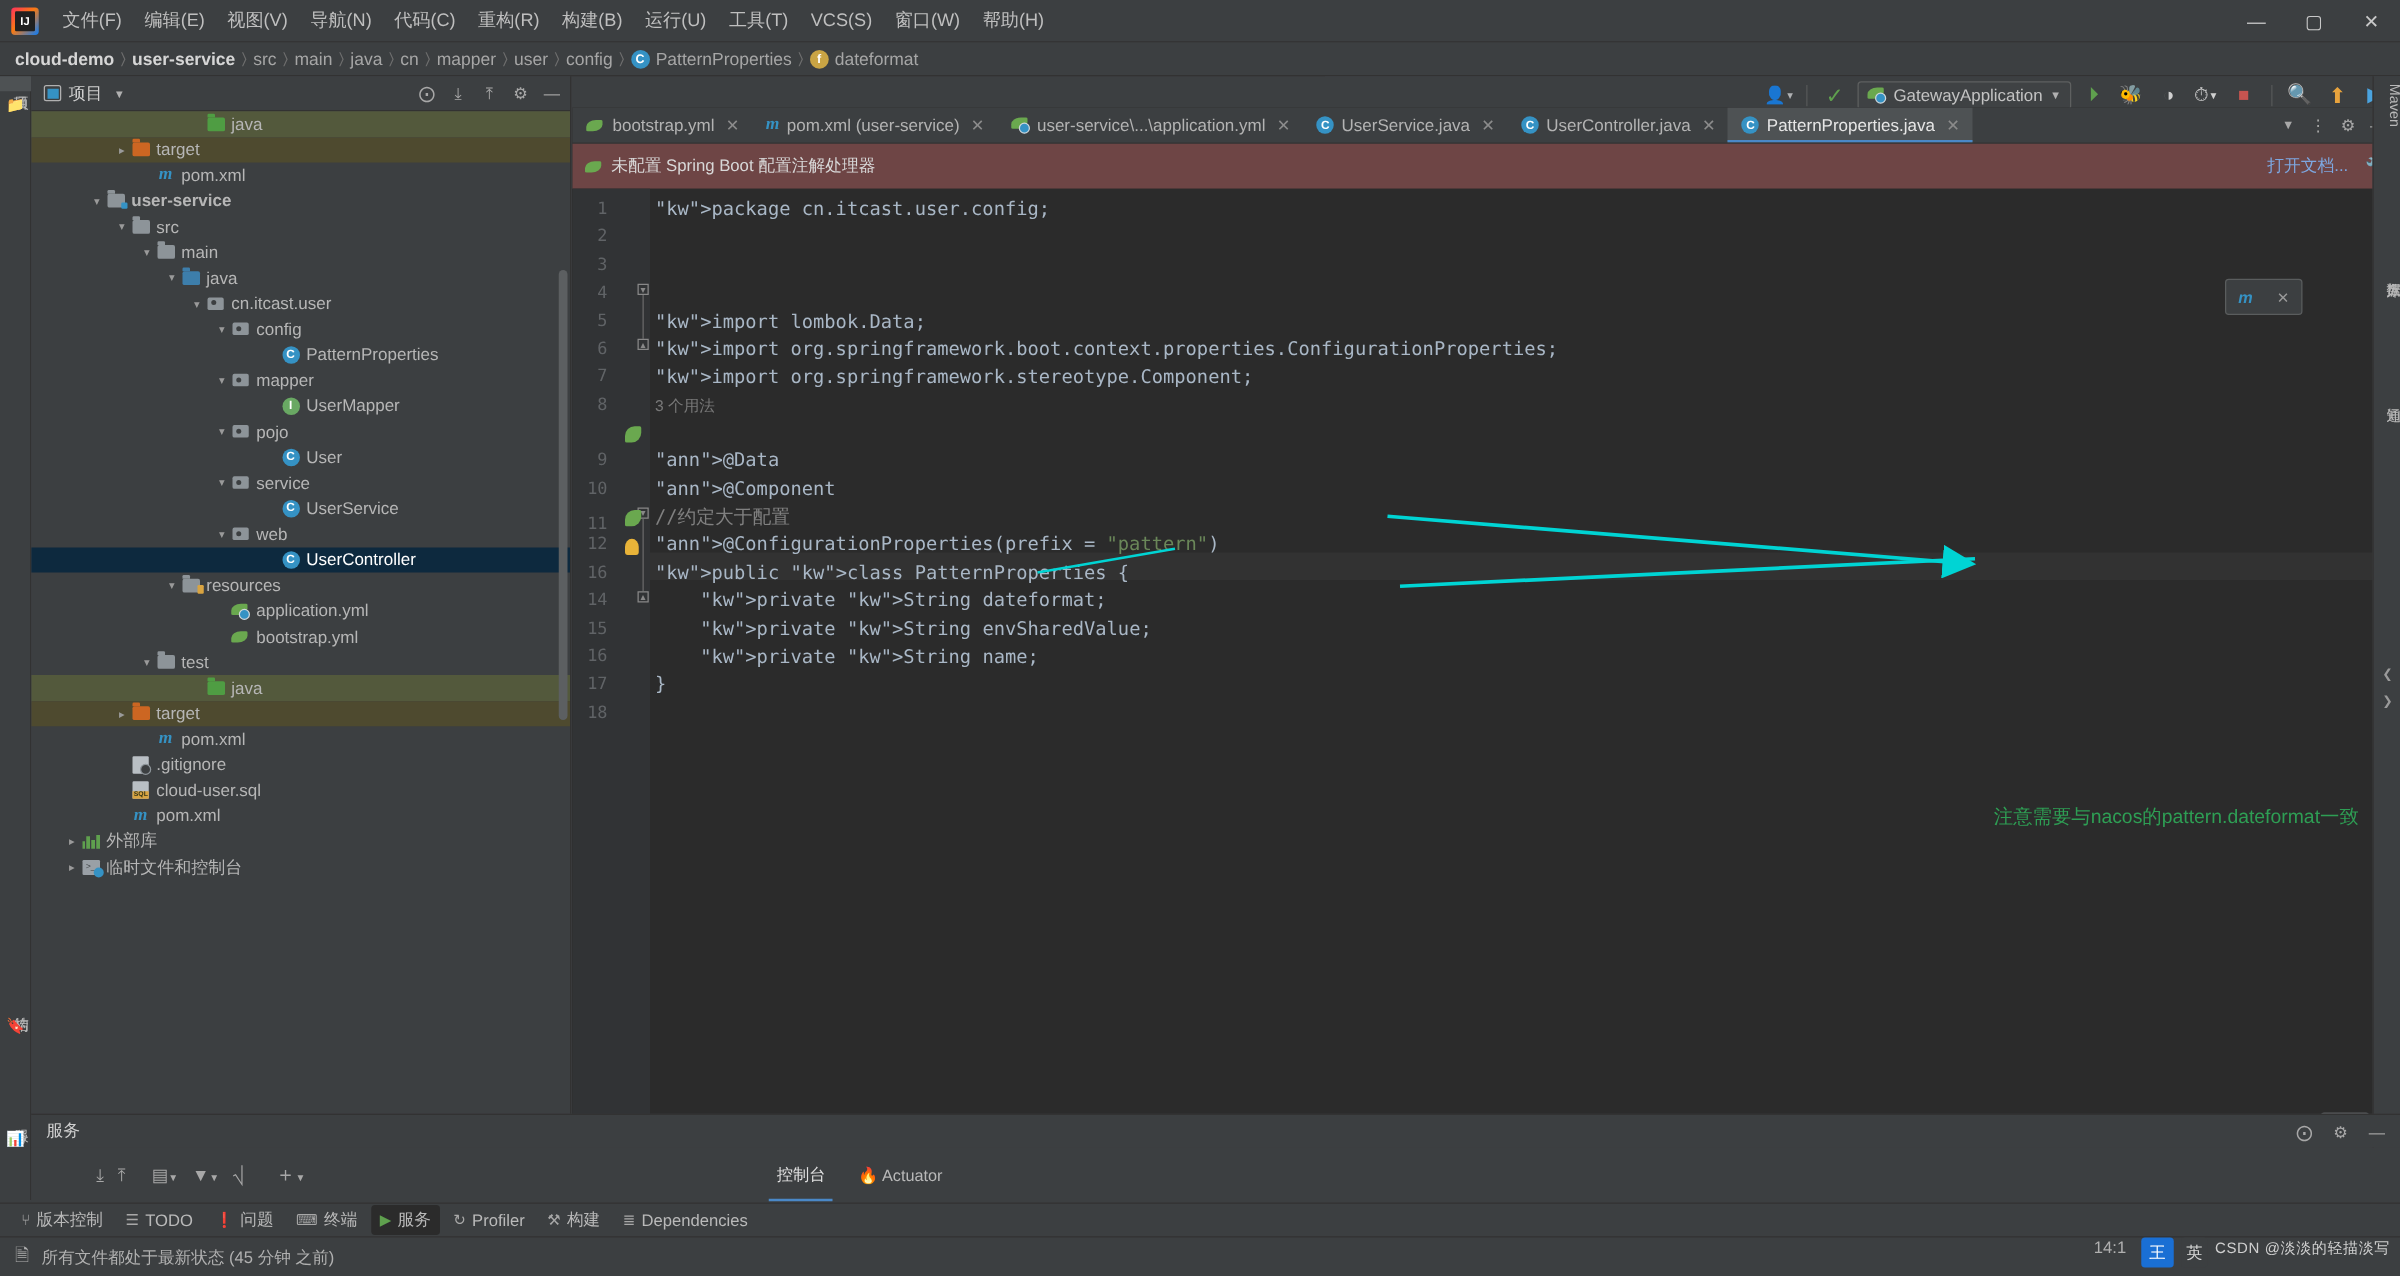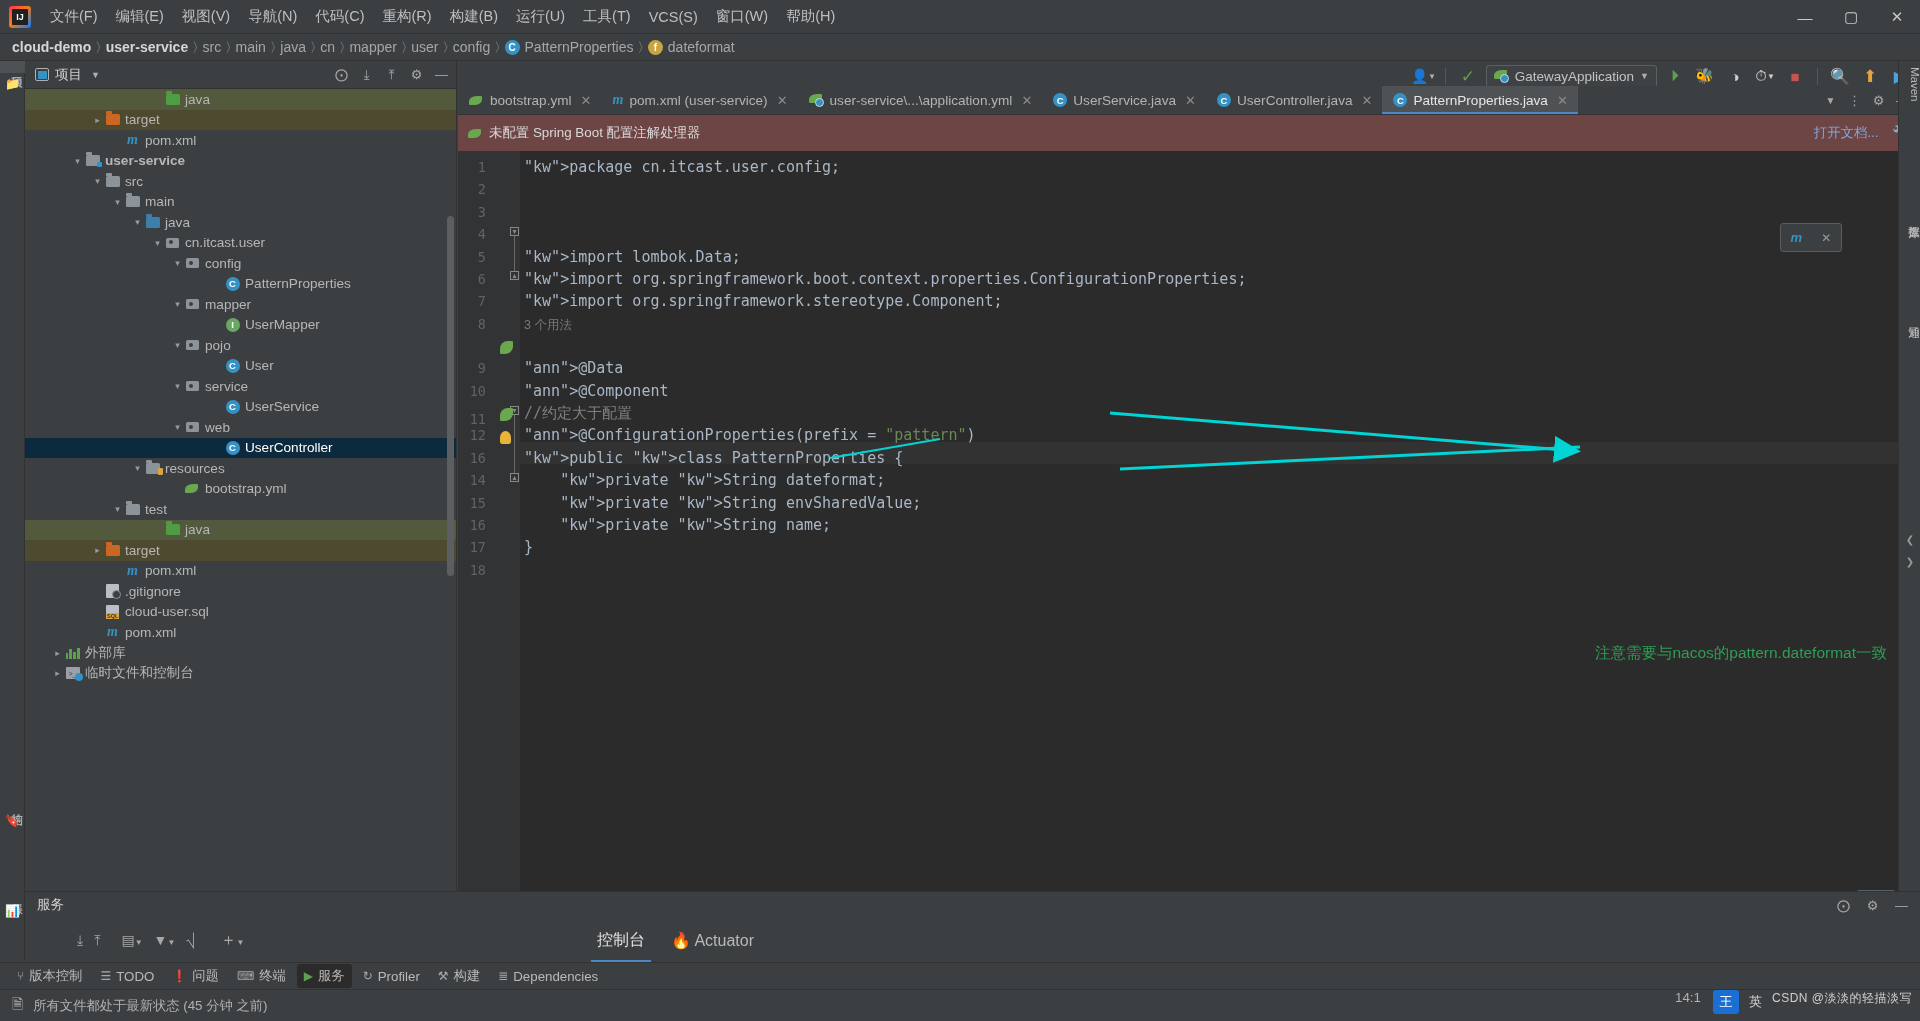--- a/index.html
+++ b/index.html
@@ -230,21 +230,21 @@
   #services-header .t { font-size: 13.5px; color: #cfcfcf; }
   #services-header .right { margin-left: auto; display: flex; gap: 12px; padding-right: 10px; }
 
   #services-body {
     position: absolute; left: 25px; top: 918px; width: 1895px; height: 44px;
     background: #3c3f41; display: flex; align-items: center;
   }
   #svc-toolbar { display: flex; align-items: center; gap: 11px; padding-left: 52px; }
   .svc-ico { font-size: 14px; color: #a8a8a8; }
   #svc-tabs { margin-left: auto; display: flex; align-items: center; gap: 14px; padding-right: 1160px; }
-  .svc-tab { font-size: 16px; color: #b9b9b9; padding: 3px 6px; position: relative; }
+  .svc-tab { font-size: 13px; color: #b9b9b9; padding: 3px 6px; position: relative; }
   .svc-tab.active { color: #e0e0e0; }
   .svc-tab.active::after { content:""; position:absolute; left:0;right:0;bottom:-9px;height:2.5px;background:#4a88c7;}
 
   
   #toolbar-bottom {
     position: absolute; left: 0; top: 962px; width: 1920px; height: 27px;
     background: #3c3f41; display: flex; align-items: center; gap: 4px;
     padding-left: 10px; border-top: 1px solid #323232;
   }
   .twb { display: flex; align-items: center; gap: 5px; font-size: 13.3px; color: #b9b9b9; padding: 3px 7px; border-radius: 3px;}
@@ -513,20 +513,27 @@
           <span class="cico">C</span>
         </span>
         <span>UserController</span>
       </div>
       <div class="trow" style="padding-left: 106px;">
         <span class="arrow">▾</span>
         <span class="ti">
           <span class="fold res gray"></span>
         </span>
         <span>resources</span>
+      </div>
+      <div class="trow" style="padding-left: 146px;">
+        <span class="arrow"></span>
+        <span class="ti">
+          <span class="springb"></span>
+        </span>
+        <span>application.yml</span>
       </div>
       <div class="trow" style="padding-left: 146px;">
         <span class="arrow"></span>
         <span class="ti">
           <span class="spring"></span>
         </span>
         <span>bootstrap.yml</span>
       </div>
       <div class="trow" style="padding-left: 86px;">
         <span class="arrow">▾</span>

